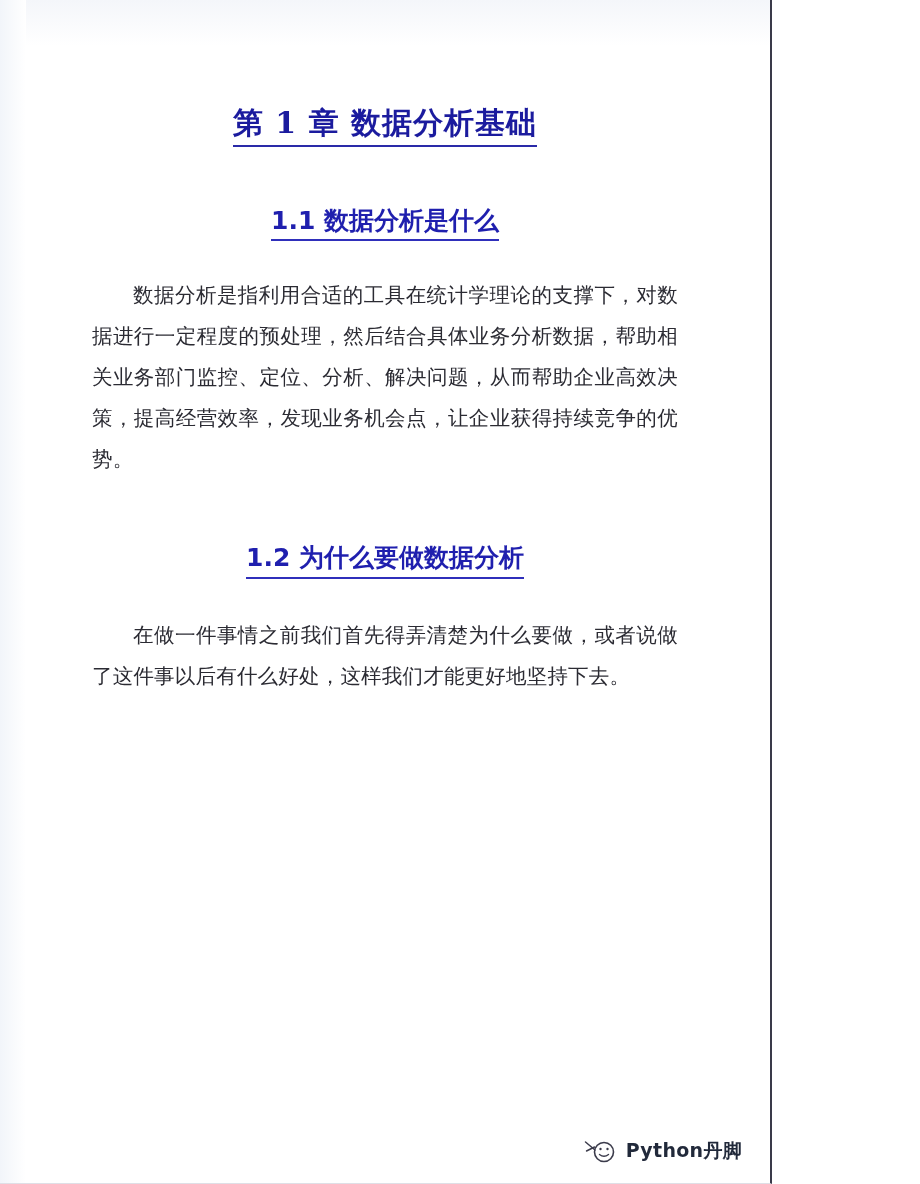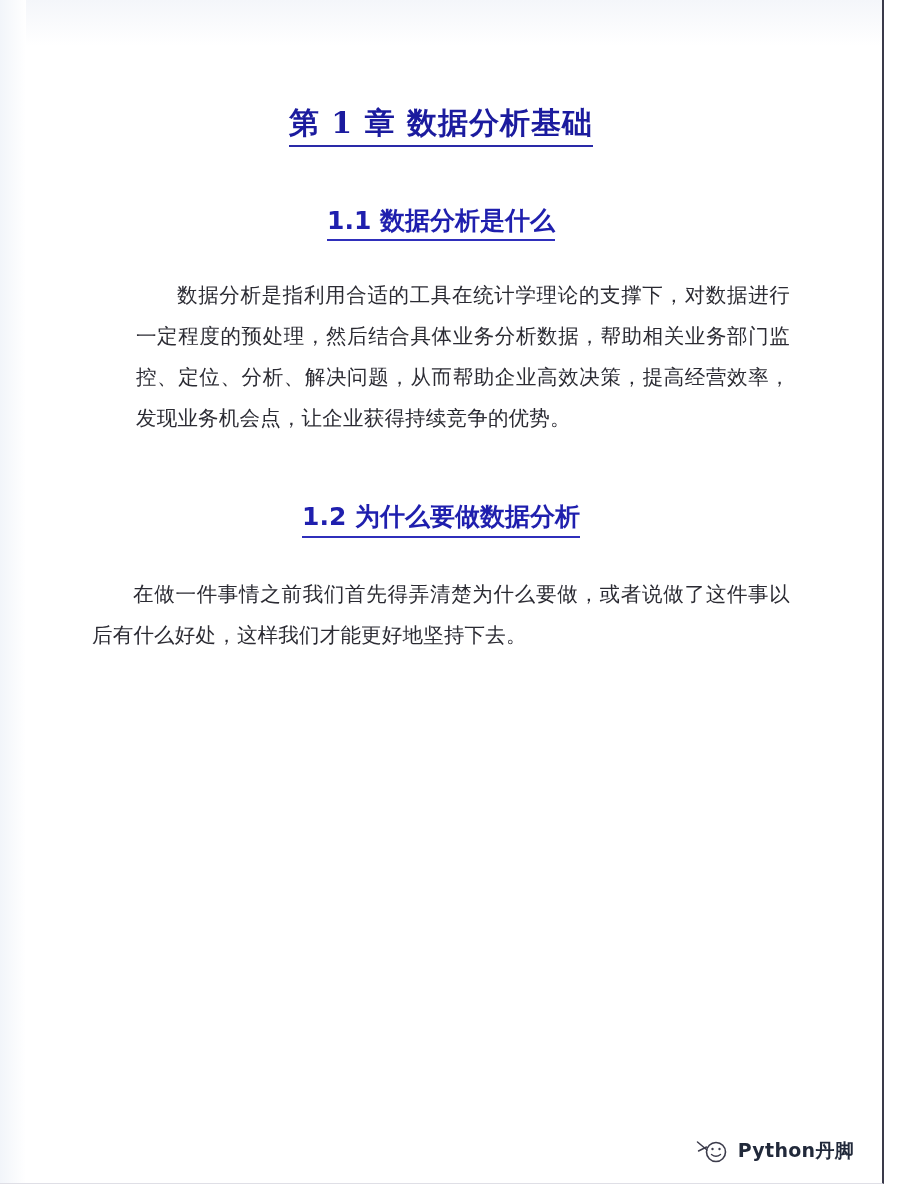--- a/index.html
+++ b/index.html
@@ -9,21 +9,21 @@
   body {
     width: 920px;
     height: 1184px;
     background: #ffffff;
     font-family: "DejaVu Serif", "Liberation Serif", serif;
     overflow: hidden;
   }
 
   .page {
     position: relative;
-    width: 884px;
+    width: 772px;
     height: 1184px;
     background: #ffffff;
     box-sizing: border-box;
     border-right: 2px solid #3a3a4a;
     border-bottom: 1px solid #dfdfe6;
     overflow: hidden;
   }
 
   
   .page::before {
@@ -98,21 +98,21 @@
     margin: 0;
     font-family: "DejaVu Serif", "Liberation Serif", serif;
     font-size: 20.5px;
     color: #2b2b33;
     line-height: 41px;
     text-align: justify;
     text-justify: inter-ideograph;
     text-indent: 2em;
     letter-spacing: 0.2px;
   }
-  #para-1-1-1 { margin-top: 34px; margin-left: 44px; }
+  #para-1-1-1 { margin-top: 34px; }
   #para-1-2-1 { margin-top: 36px; }
   #para-1-2-2 { margin-top: 2px; }
   #para-1-2-3 { margin-top: 2px; }
 
   
   .watermark {
     position: absolute;
     right: 28px;
     bottom: 18px;
     display: flex;

